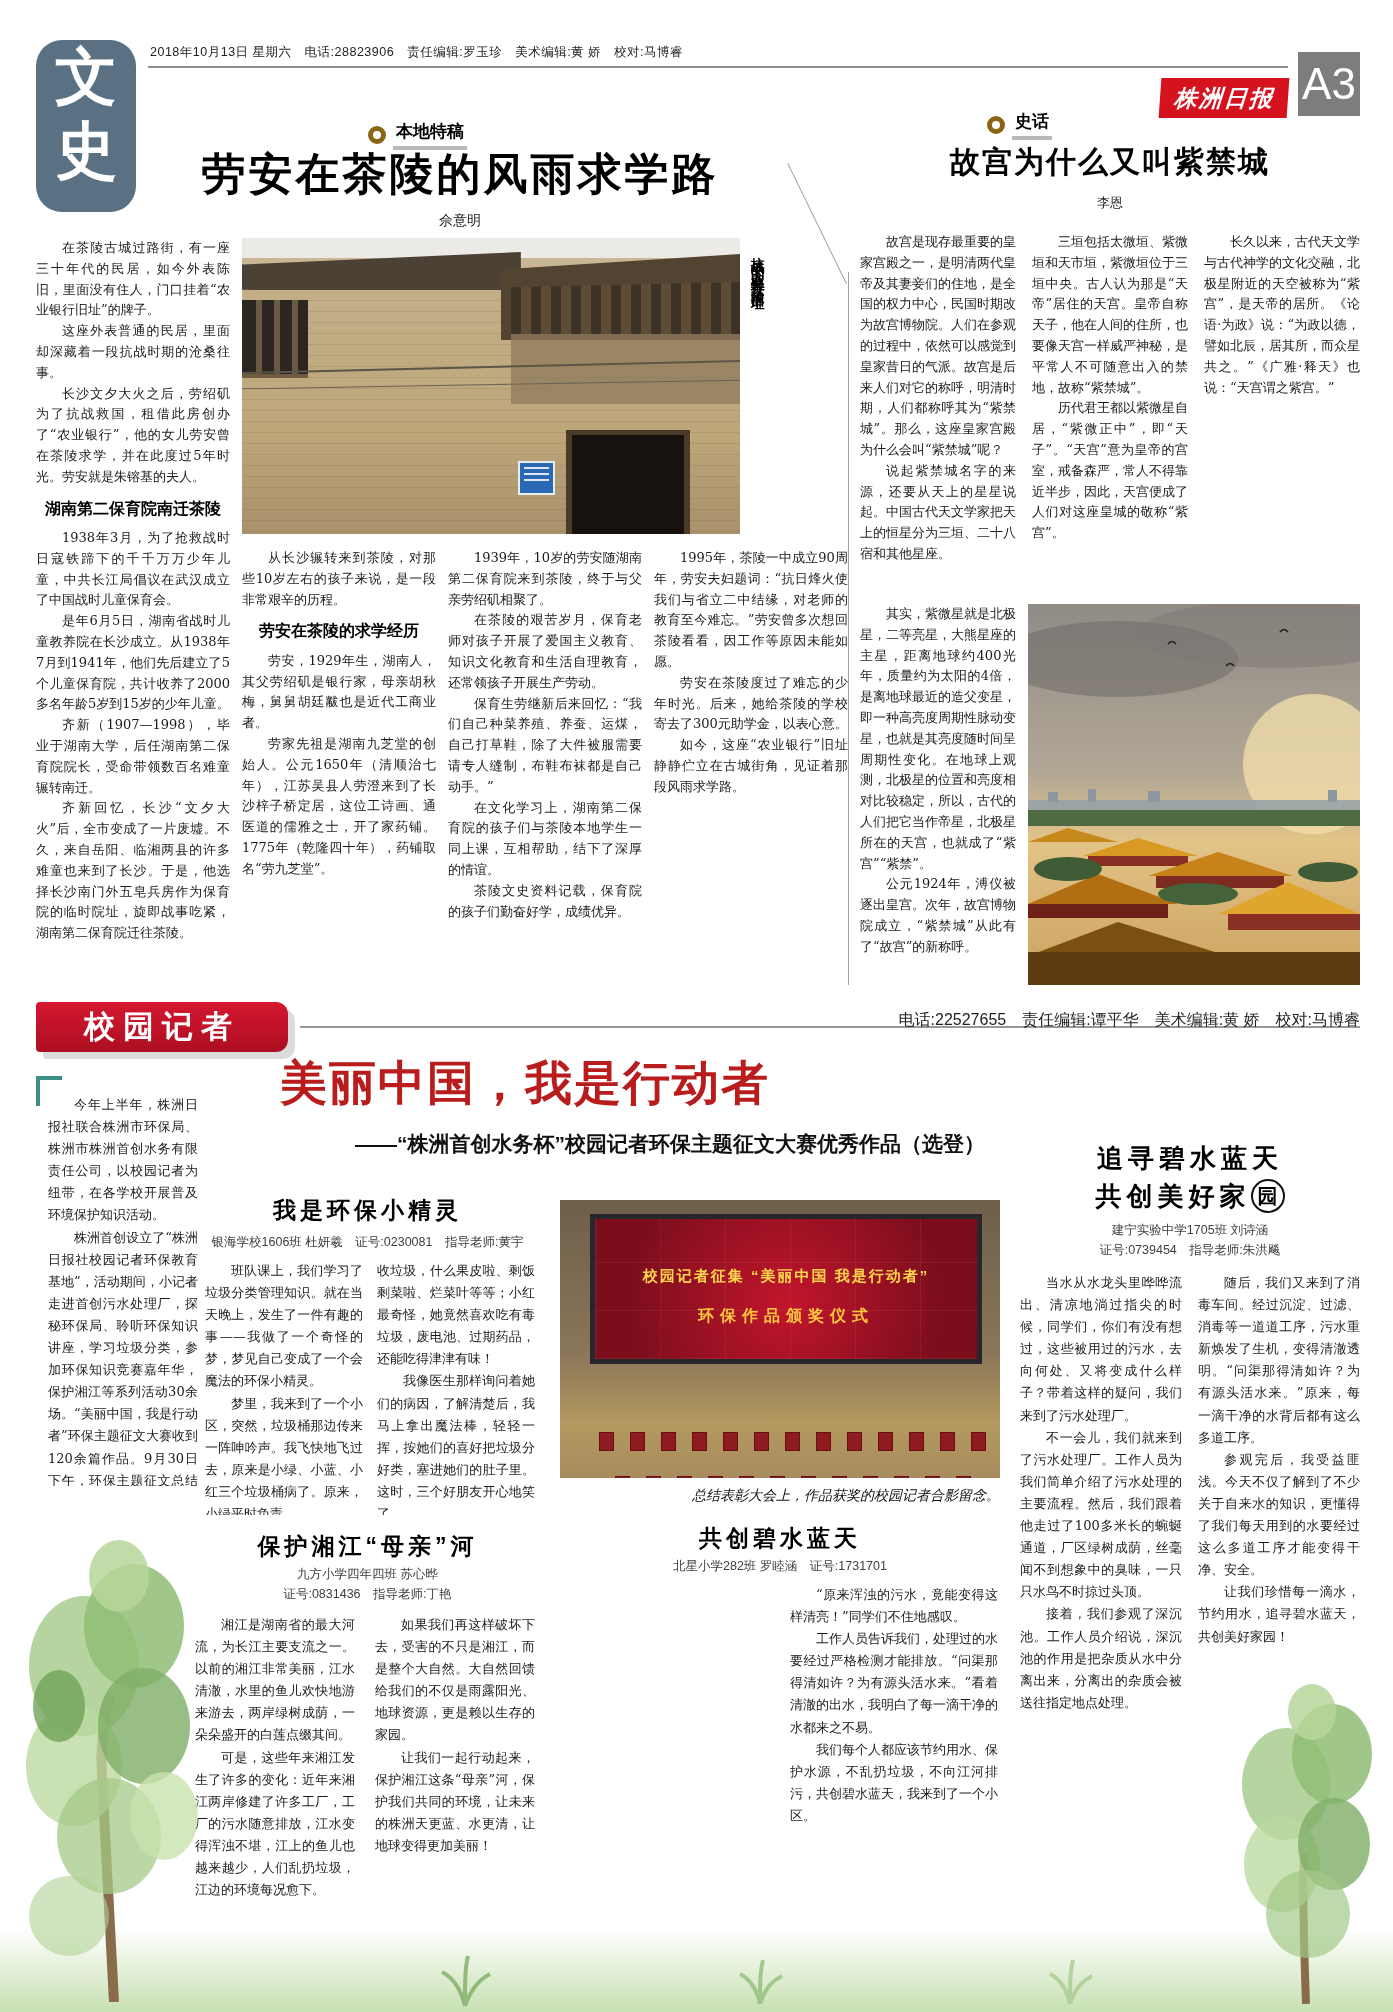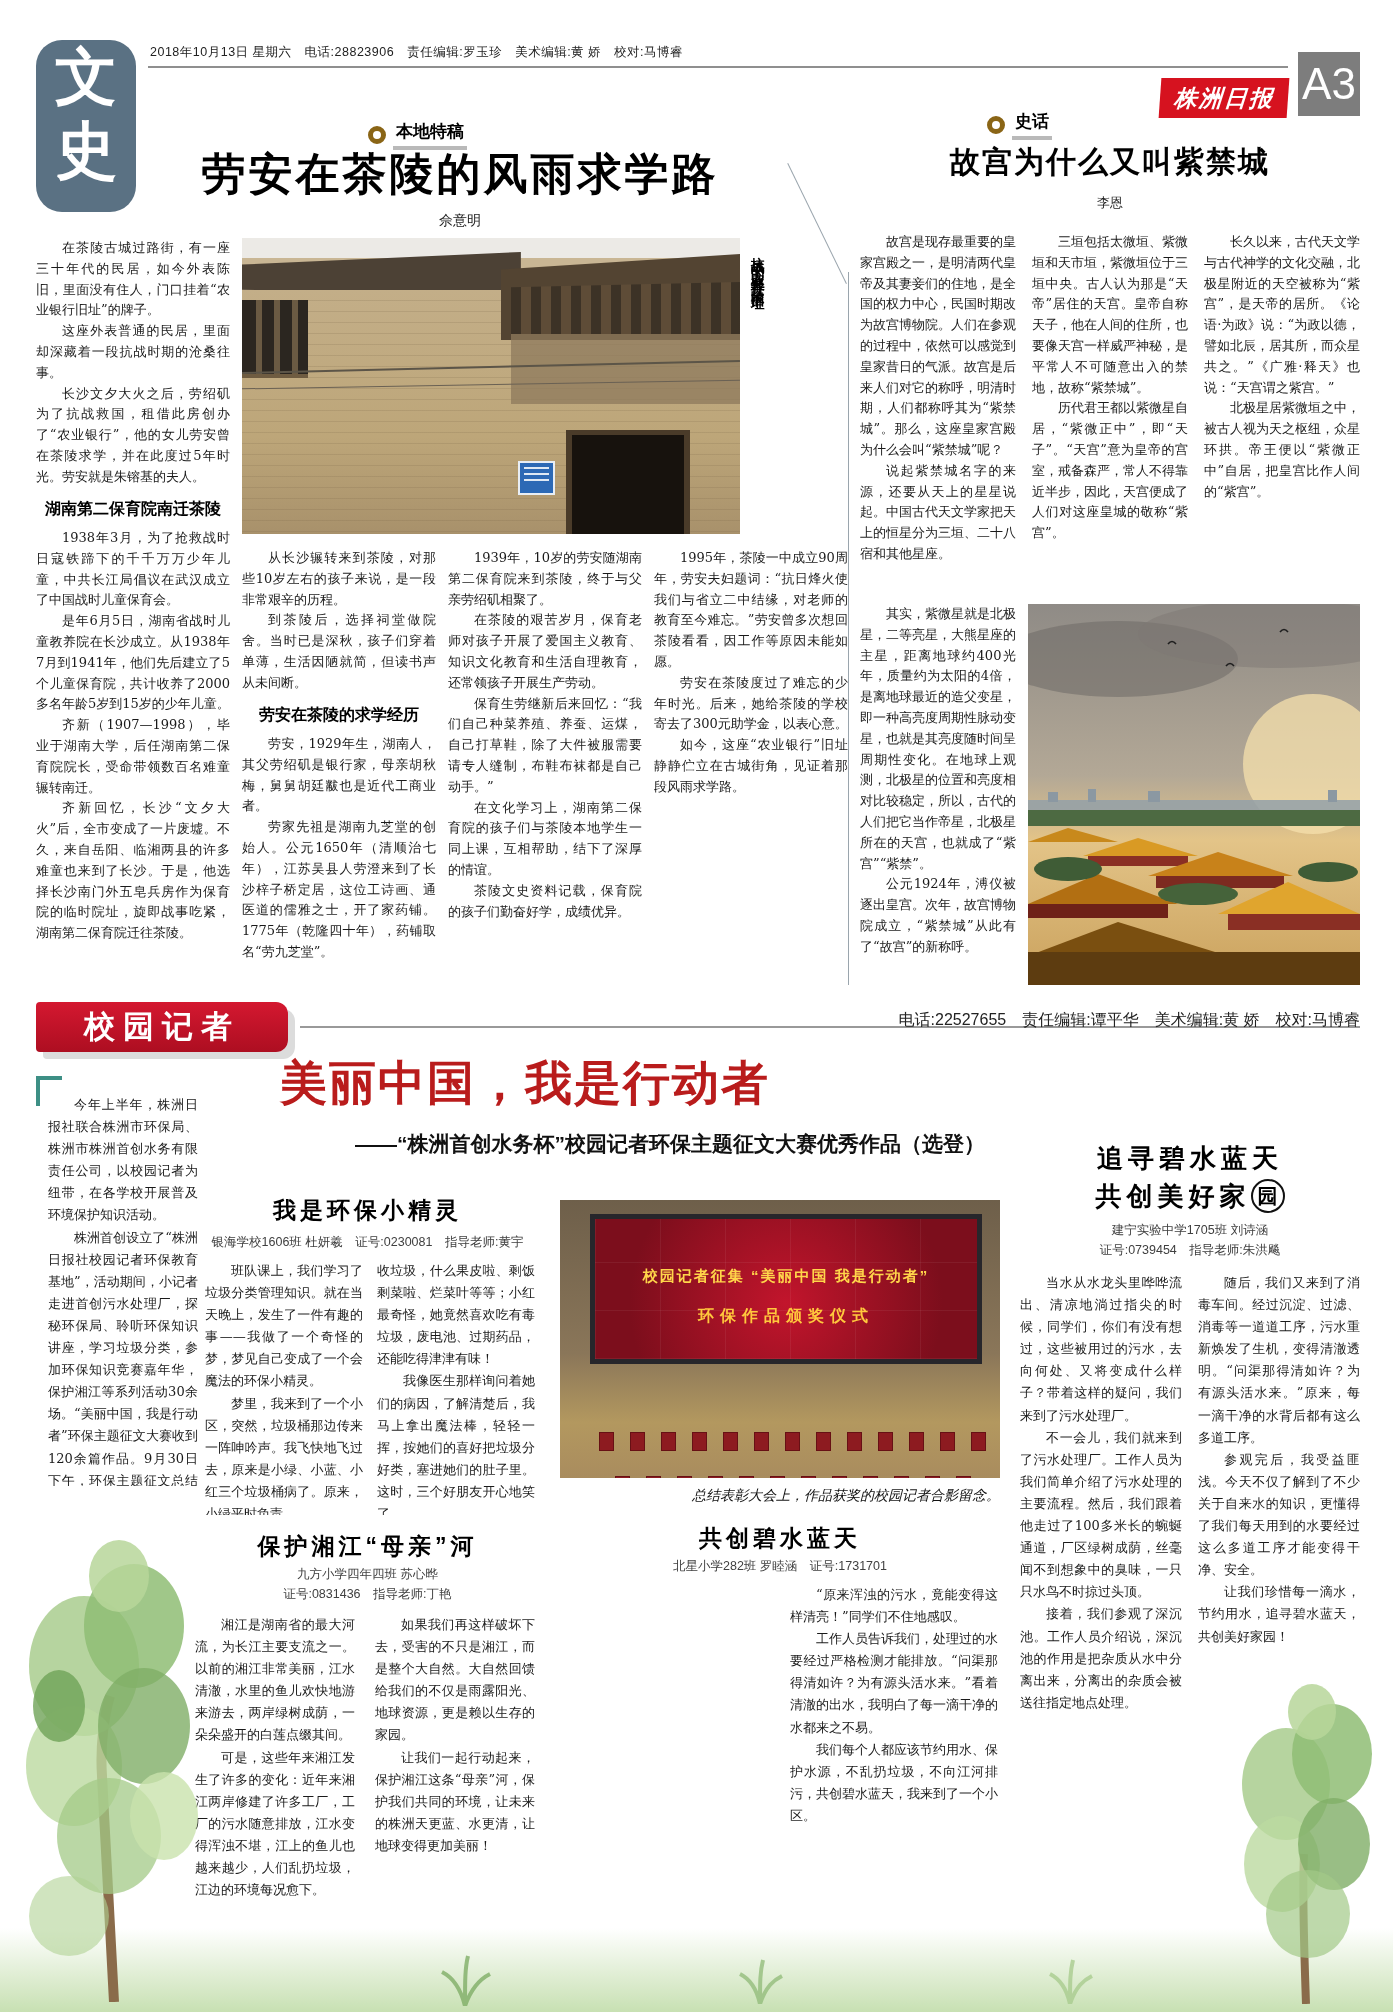--- a/index.html
+++ b/index.html
@@ -158,21 +158,20 @@
       <p>这座外表普通的民居，里面却深藏着一段抗战时期的沧桑往事。</p>
       <p>长沙文夕大火之后，劳绍矶为了抗战救国，租借此房创办了“农业银行”，他的女儿劳安曾在茶陵求学，并在此度过5年时光。劳安就是朱镕基的夫人。</p>
       <div class="subhead">湖南第二保育院南迁茶陵</div>
       <p>1938年3月，为了抢救战时日寇铁蹄下的千千万万少年儿童，中共长江局倡议在武汉成立了中国战时儿童保育会。</p>
       <p>是年6月5日，湖南省战时儿童教养院在长沙成立。从1938年7月到1941年，他们先后建立了5个儿童保育院，共计收养了2000多名年龄5岁到15岁的少年儿童。</p>
       <p>齐新（1907—1998），毕业于湖南大学，后任湖南第二保育院院长，受命带领数百名难童辗转南迁。</p>
       <p>齐新回忆，长沙“文夕大火”后，全市变成了一片废墟。不久，来自岳阳、临湘两县的许多难童也来到了长沙。于是，他选择长沙南门外五皂兵房作为保育院的临时院址，旋即战事吃紧，湖南第二保育院迁往茶陵。</p>
     </div>
   <div class="abs bodytext" style="left:242px;top:548px;width:194px;height:437px;">
       <p>从长沙辗转来到茶陵，对那些10岁左右的孩子来说，是一段非常艰辛的历程。</p>
-      <p>到茶陵后，选择祠堂做院舍。当时已是深秋，孩子们穿着单薄，生活因陋就简，但读书声从未间断。</p>
       <div class="subhead">劳安在茶陵的求学经历</div>
       <p>劳安，1929年生，湖南人，其父劳绍矶是银行家，母亲胡秋梅，舅舅胡廷黻也是近代工商业者。</p>
       <p>劳家先祖是湖南九芝堂的创始人。公元1650年（清顺治七年），江苏吴县人劳澄来到了长沙梓子桥定居，这位工诗画、通医道的儒雅之士，开了家药铺。1775年（乾隆四十年），药铺取名“劳九芝堂”。</p>
     </div>
   <div class="abs bodytext" style="left:448px;top:548px;width:194px;height:437px;">
       <p>1939年，10岁的劳安随湖南第二保育院来到茶陵，终于与父亲劳绍矶相聚了。</p>
       <p>在茶陵的艰苦岁月，保育老师对孩子开展了爱国主义教育、知识文化教育和生活自理教育，还常领孩子开展生产劳动。</p>
       <p>保育生劳继新后来回忆：“我们自己种菜养殖、养蚕、运煤，自己打草鞋，除了大件被服需要请专人缝制，布鞋布袜都是自己动手。”</p>
       <p>在文化学习上，湖南第二保育院的孩子们与茶陵本地学生一同上课，互相帮助，结下了深厚的情谊。</p>
       <p>茶陵文史资料记载，保育院的孩子们勤奋好学，成绩优异。</p>
@@ -196,21 +195,20 @@
   <div class="abs bodytext" style="left:860px;top:232px;width:156px;height:360px;">
       <p>故宫是现存最重要的皇家宫殿之一，是明清两代皇帝及其妻妾们的住地，是全国的权力中心，民国时期改为故宫博物院。人们在参观的过程中，依然可以感觉到皇家昔日的气派。故宫是后来人们对它的称呼，明清时期，人们都称呼其为“紫禁城”。那么，这座皇家宫殿为什么会叫“紫禁城”呢？</p>
       <p>说起紫禁城名字的来源，还要从天上的星星说起。中国古代天文学家把天上的恒星分为三垣、二十八宿和其他星座。</p>
     </div>
   <div class="abs bodytext" style="left:1032px;top:232px;width:156px;height:360px;">
       <p>三垣包括太微垣、紫微垣和天市垣，紫微垣位于三垣中央。古人认为那是“天帝”居住的天宫。皇帝自称天子，他在人间的住所，也要像天宫一样威严神秘，是平常人不可随意出入的禁地，故称“紫禁城”。</p>
       <p>历代君王都以紫微星自居，“紫微正中”，即“天子”。“天宫”意为皇帝的宫室，戒备森严，常人不得靠近半步，因此，天宫便成了人们对这座皇城的敬称“紫宫”。</p>
     </div>
   <div class="abs bodytext" style="left:1204px;top:232px;width:156px;height:360px;">
       <p>长久以来，古代天文学与古代神学的文化交融，北极星附近的天空被称为“紫宫”，是天帝的居所。《论语·为政》说：“为政以德，譬如北辰，居其所，而众星共之。”《广雅·释天》也说：“天宫谓之紫宫。”</p>
-      <p>北极星居紫微垣之中，被古人视为天之枢纽，众星环拱。帝王便以“紫微正中”自居，把皇宫比作人间的“紫宫”。</p>
     </div>
   <div class="abs bodytext" style="left:860px;top:604px;width:156px;height:381px;">
       <p>其实，紫微星就是北极星，二等亮星，大熊星座的主星，距离地球约400光年，质量约为太阳的4倍，是离地球最近的造父变星，即一种高亮度周期性脉动变星，也就是其亮度随时间呈周期性变化。在地球上观测，北极星的位置和亮度相对比较稳定，所以，古代的人们把它当作帝星，北极星所在的天宫，也就成了“紫宫”“紫禁”。</p>
       <p>公元1924年，溥仪被逐出皇宫。次年，故宫博物院成立，“紫禁城”从此有了“故宫”的新称呼。</p>
     </div>
 
   <div class="abs photo-palace">
     <svg width="332" height="381" viewBox="0 0 332 381">
       <defs>
         <linearGradient id="sky" x1="0" y1="0" x2="0" y2="1">

